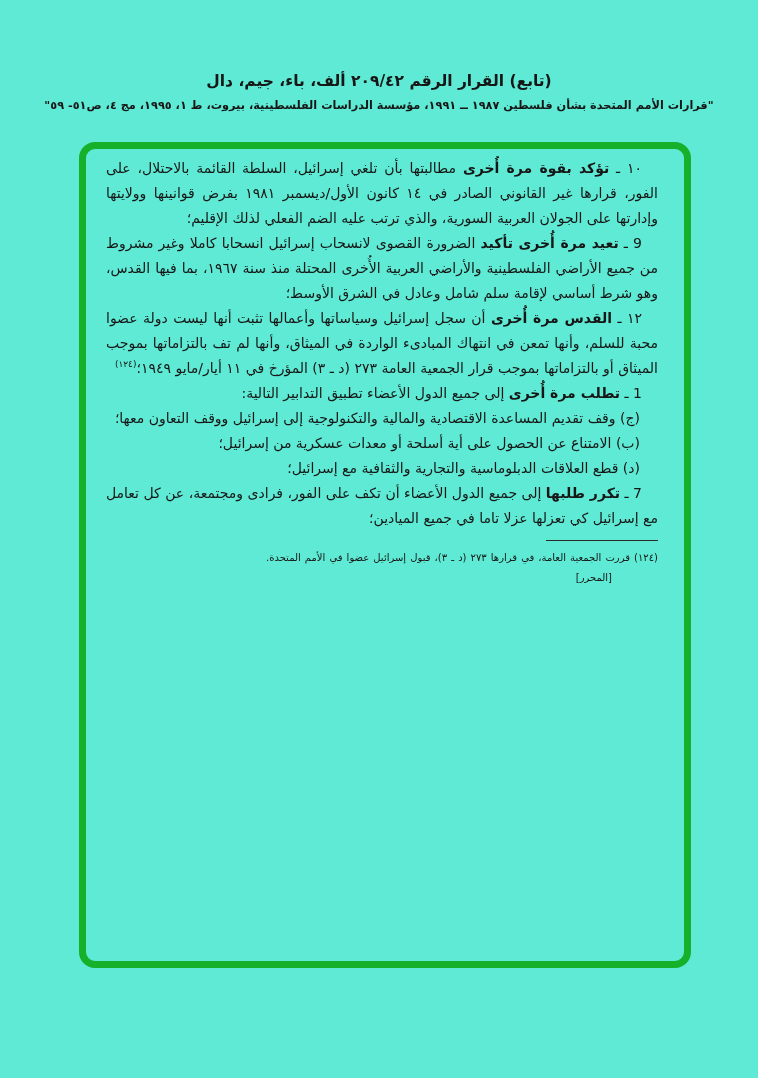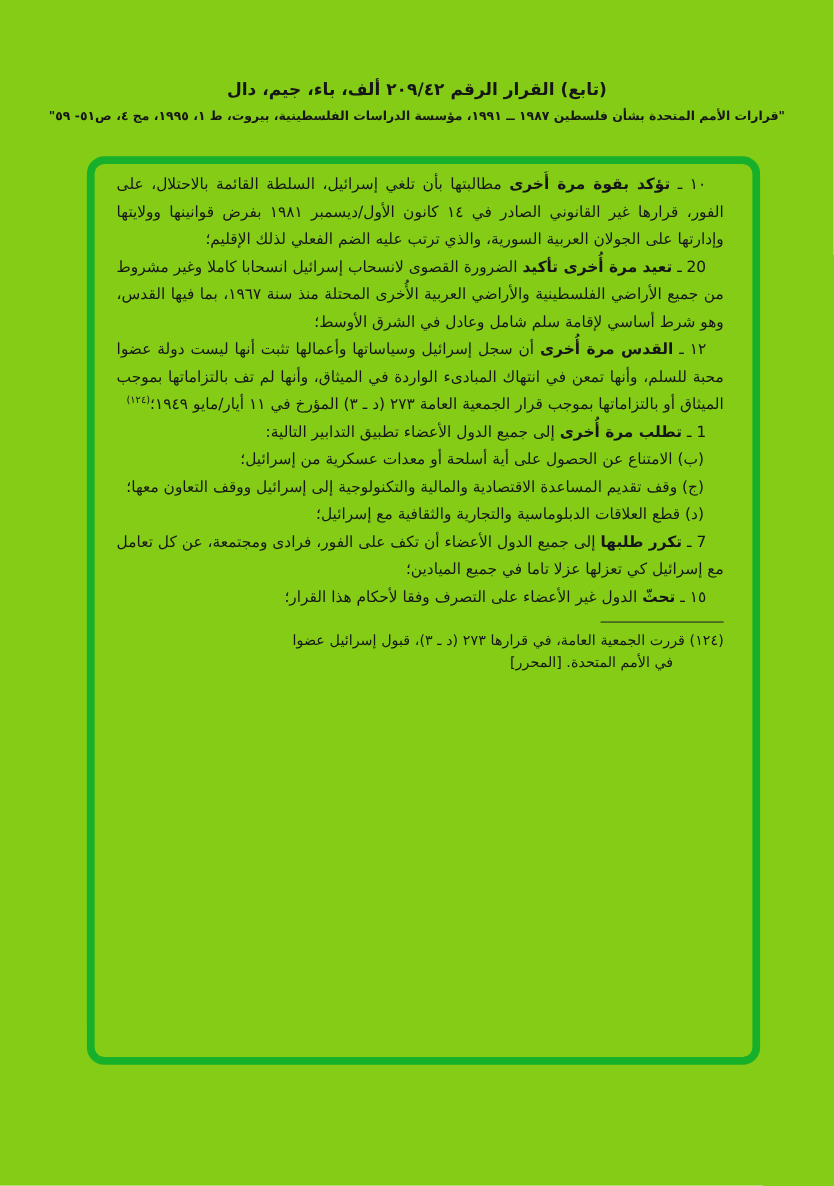--- a/index.html
+++ b/index.html
@@ -9,21 +9,21 @@
     height: 1078px;
     background: #ffffff;
     font-family: "DejaVu Sans", sans-serif;
     color: #161616;
     overflow: hidden;
   }
   .page {
     position: relative;
     width: 758px;
     height: 1078px;
-    background: #84cc16;
+    background: #5eead4;
   }
   .doc-header {
     position: absolute;
     top: 72px;
     left: 0;
     width: 758px;
     text-align: center;
     direction: rtl;
   }
   .doc-title {
@@ -79,21 +79,21 @@
     width: 392px;
   }
   .footnote-rule {
     width: 112px;
     height: 0;
     border-top: 1.5px solid #2a2a2a;
     margin-bottom: 7px;
   }
   .footnote-text {
     margin: 0;
-    font-size: 13px;
+    font-size: 10px;
     line-height: 20px;
     padding-right: 46px;
     text-indent: -46px;
     text-align: justify;
   }
   .page-number {
     position: absolute;
     top: 992px;
     left: 0;
     width: 758px;
@@ -114,49 +114,46 @@
     <div class="doc-source">"قرارات الأمم المتحدة بشأن فلسطين ١٩٨٧ ــ ١٩٩١، مؤسسة الدراسات الفلسطينية، بيروت، ط ١، ١٩٩٥، مج ٤، ص٥١- ٥٩"</div>
   </div>
 
   <div class="highlight-frame">
     <div class="frame-content">
 
       <p class="para"><span>١٠ ـ</span>
         <span class="lead">تؤكد بقوة مرة أُخرى</span>
         <span>مطالبتها بأن تلغي إسرائيل، السلطة القائمة بالاحتلال، على الفور، قرارها غير القانوني الصادر في ١٤ كانون الأول/ديسمبر ١٩٨١ بفرض قوانينها وولايتها وإدارتها على الجولان العربية السورية، والذي ترتب عليه الضم الفعلي لذلك الإقليم؛</span></p>
 
-      <p class="para"><span>20 ـ</span>
+      <p class="para"><span>9 ـ</span>
         <span class="lead">تعيد مرة أُخرى تأكيد</span>
         <span>الضرورة القصوى لانسحاب إسرائيل انسحابا كاملا وغير مشروط من جميع الأراضي الفلسطينية والأراضي العربية الأُخرى المحتلة منذ سنة ١٩٦٧، بما فيها القدس، وهو شرط أساسي لإقامة سلم شامل وعادل في الشرق الأوسط؛</span></p>
 
       <p class="para"><span>١٢ ـ</span>
         <span class="lead">القدس مرة أُخرى</span>
         <span>أن سجل إسرائيل وسياساتها وأعمالها تثبت أنها ليست دولة عضوا محبة للسلم، وأنها تمعن في انتهاك المبادىء الواردة في الميثاق، وأنها لم تف بالتزاماتها بموجب الميثاق أو بالتزاماتها بموجب قرار الجمعية العامة ٢٧٣ (د ـ ٣) المؤرخ في ١١ أيار/مايو ١٩٤٩؛</span><sup class="fn-ref">(١٢٤)</sup></p>
 
       <p class="para"><span>1 ـ</span>
         <span class="lead">تطلب مرة أُخرى</span>
         <span>إلى جميع الدول الأعضاء تطبيق التدابير التالية:</span></p>
 
 
+      <p class="subitem"><span>(ج)</span>
+        <span>وقف تقديم المساعدة الاقتصادية والمالية والتكنولوجية إلى إسرائيل ووقف التعاون معها؛</span></p>
+
       <p class="subitem"><span>(ب)</span>
         <span>الامتناع عن الحصول على أية أسلحة أو معدات عسكرية من إسرائيل؛</span></p>
-
-      <p class="subitem"><span>(ج)</span>
-        <span>وقف تقديم المساعدة الاقتصادية والمالية والتكنولوجية إلى إسرائيل ووقف التعاون معها؛</span></p>
 
       <p class="subitem"><span>(د)</span>
         <span>قطع العلاقات الدبلوماسية والتجارية والثقافية مع إسرائيل؛</span></p>
 
       <p class="para"><span>7 ـ</span>
         <span class="lead">تكرر طلبها</span>
         <span>إلى جميع الدول الأعضاء أن تكف على الفور، فرادى ومجتمعة، عن كل تعامل مع إسرائيل كي تعزلها عزلا تاما في جميع الميادين؛</span></p>
 
-      <p class="para"><span>١٥ ـ</span>
-        <span class="lead">تحثّ</span>
-        <span>الدول غير الأعضاء على التصرف وفقا لأحكام هذا القرار؛</span></p>
 
       <div class="footnote-block">
         <div class="footnote-rule"></div>
         <p class="footnote-text"><span>(١٢٤)</span>
           <span>قررت الجمعية العامة، في قرارها ٢٧٣ (د ـ ٣)، قبول إسرائيل عضوا في الأمم المتحدة. [المحرر]</span></p>
       </div>
 
     </div>
   </div>
 

